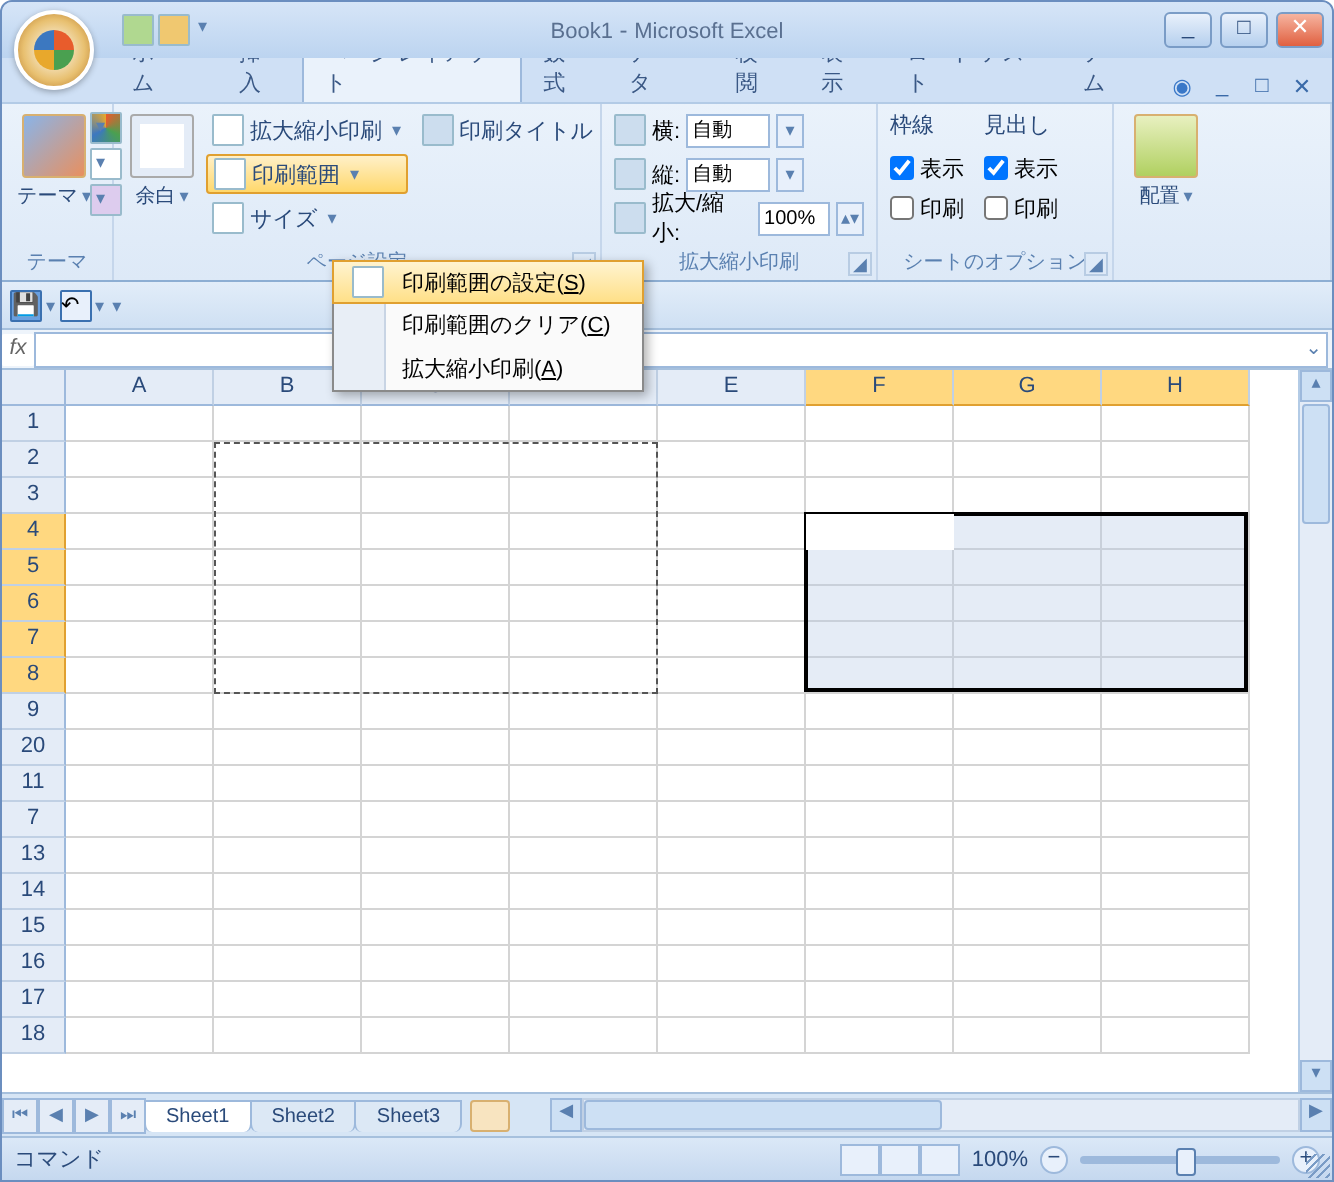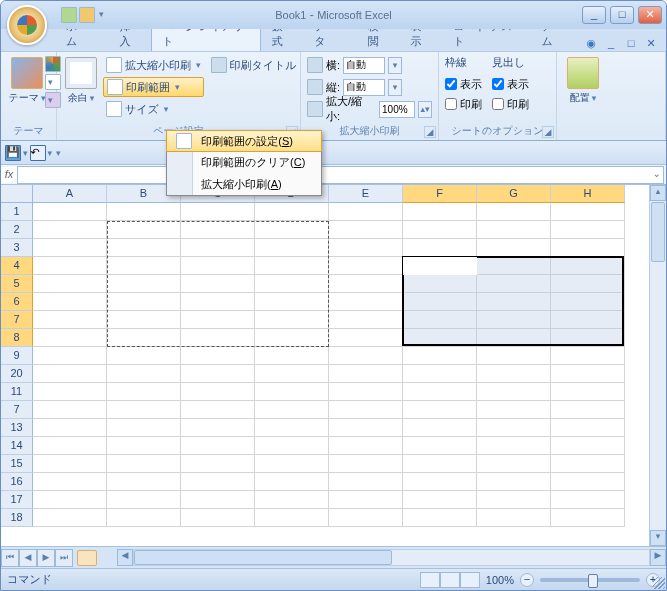--- a/index.html
+++ b/index.html
@@ -453,20 +453,25 @@
     </div>
   </div>
 
   <div class="sheet-bar">
     <div class="sheet-nav">
       <div class="sbtn">⏮</div>
       <div class="sbtn">◀</div>
       <div class="sbtn">▶</div>
       <div class="sbtn">⏭</div>
     </div>
+    <div id="sheets" style="display:flex">
+        <div class="sheet-tab">Sheet1</div>
+        <div class="sheet-tab inactive">Sheet2</div>
+        <div class="sheet-tab inactive">Sheet3</div>
+      </div>
     <div class="sheet-new"></div>
     <div class="hscroll">
       <div class="sbtn">◀</div>
       <div class="track">
           <div class="thumb"></div>
         </div>
       <div class="sbtn">▶</div>
     </div>
   </div>
 

